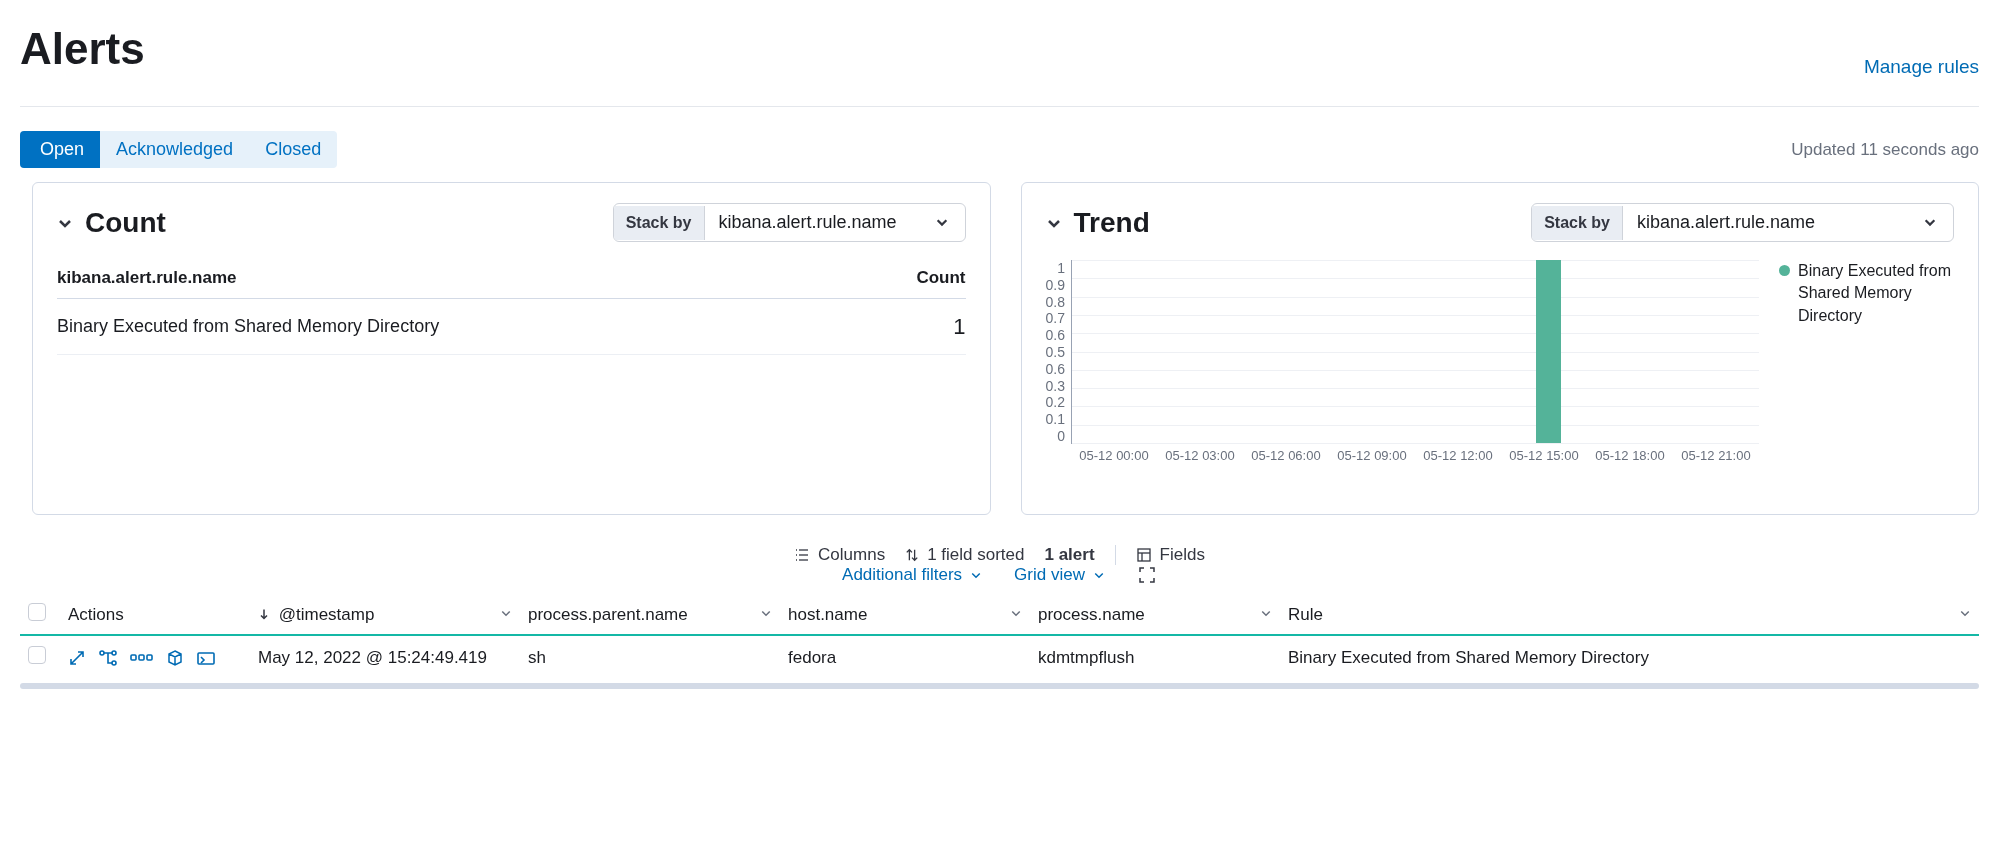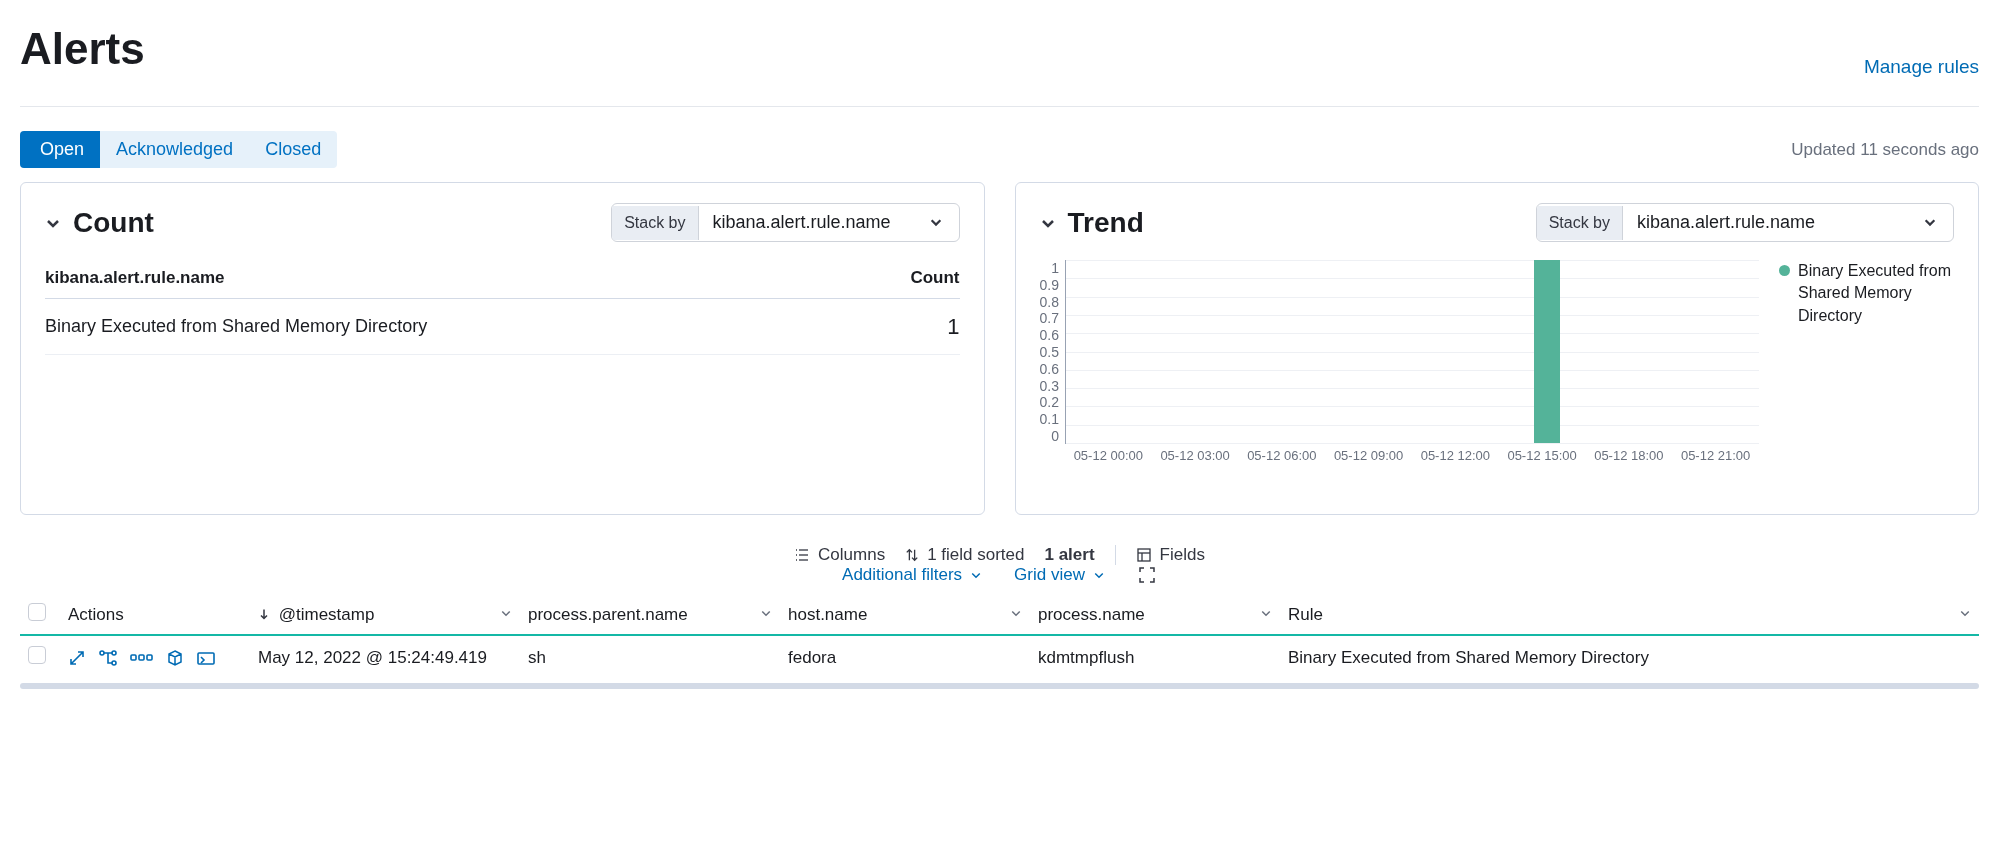--- a/index.html
+++ b/index.html
@@ -7,28 +7,28 @@
 .header { display: flex; justify-content: space-between; align-items: center; padding-bottom: 28px; border-bottom: 1px solid #e4e7ec; }
 .page-title { font-size: 44px; font-weight: 700; }
 .manage-link { color: #006bb4; font-size: 19px; text-decoration: none; cursor: pointer; margin-top: 36px; }
 .controls-row { display: flex; justify-content: space-between; align-items: center; margin-top: 24px; margin-bottom: 14px; }
 .tabs-row { display: flex; gap: 0; }
 .tab { padding: 8px 16px; font-size: 18px; border: none; cursor: pointer; }
 .tab.active { background: #0071c2; color: #fff; border-radius: 4px 0 0 4px; padding-left: 20px; }
 .tab.inactive { background: #e6f1fa; color: #0071c2; }
 .tab.last { border-radius: 0 4px 4px 0; }
 .updated-text { color: #69707d; font-size: 17px; }
-.panels { display: flex; gap: 30px; margin-bottom: 24px; }
+.panels { display: flex; gap: 30px; margin-bottom: 24px; margin-left: 12px; }
 .panel { flex: 1; border: 1px solid #d3dae6; border-radius: 6px; padding: 20px 24px 24px 24px; min-height: 330px; }
 .panel-header { display: flex; align-items: center; gap: 16px; margin-bottom: 18px; }
 .panel-title { font-size: 28px; font-weight: 700; display: flex; align-items: center; gap: 12px; }
 .chevron { width: 16px; height: 16px; display: inline-block; }
 .chevron svg { stroke: #343741; stroke-width: 2.5; fill: none; }
 .stackby { display: flex; align-items: center; border: 1px solid #cfd3da; border-radius: 6px; margin-left: auto; overflow: hidden; }
-.stackby-label { background: #e9edf3; padding: 8px 12px; font-size: 16px; font-weight: 400; color: #343741; border-right: 1px solid #cfd3da; }
+.stackby-label { background: #e9edf3; padding: 8px 12px; font-size: 16px; font-weight: 700; color: #343741; border-right: 1px solid #cfd3da; }
 .stackby-value { padding: 8px 14px; font-size: 18px; min-width: 260px; display: flex; justify-content: space-between; align-items: center; }
 .stackby-value.wide { min-width: 330px; }
 .count-table { width: 100%; }
 .count-header-row { display: flex; justify-content: space-between; font-weight: 700; font-size: 17px; padding: 8px 0 10px 0; border-bottom: 1px solid #d3dae6; }
 .count-data-row { display: flex; justify-content: space-between; align-items: center; font-size: 18px; padding: 14px 0; border-bottom: 1px solid #eceff4; }
 .count-data-row .name { max-width: 70%; line-height: 1.5; }
 .count-data-row .val { font-size: 22px; }
 .trend-body { display: flex; gap: 20px; }
 .chart-area { flex: 1; position: relative; height: 230px; display: flex; }
 .y-axis { display: flex; flex-direction: column; justify-content: space-between; align-items: flex-end; height: 184px; padding-right: 6px; font-size: 14px; color: #69707d; }

